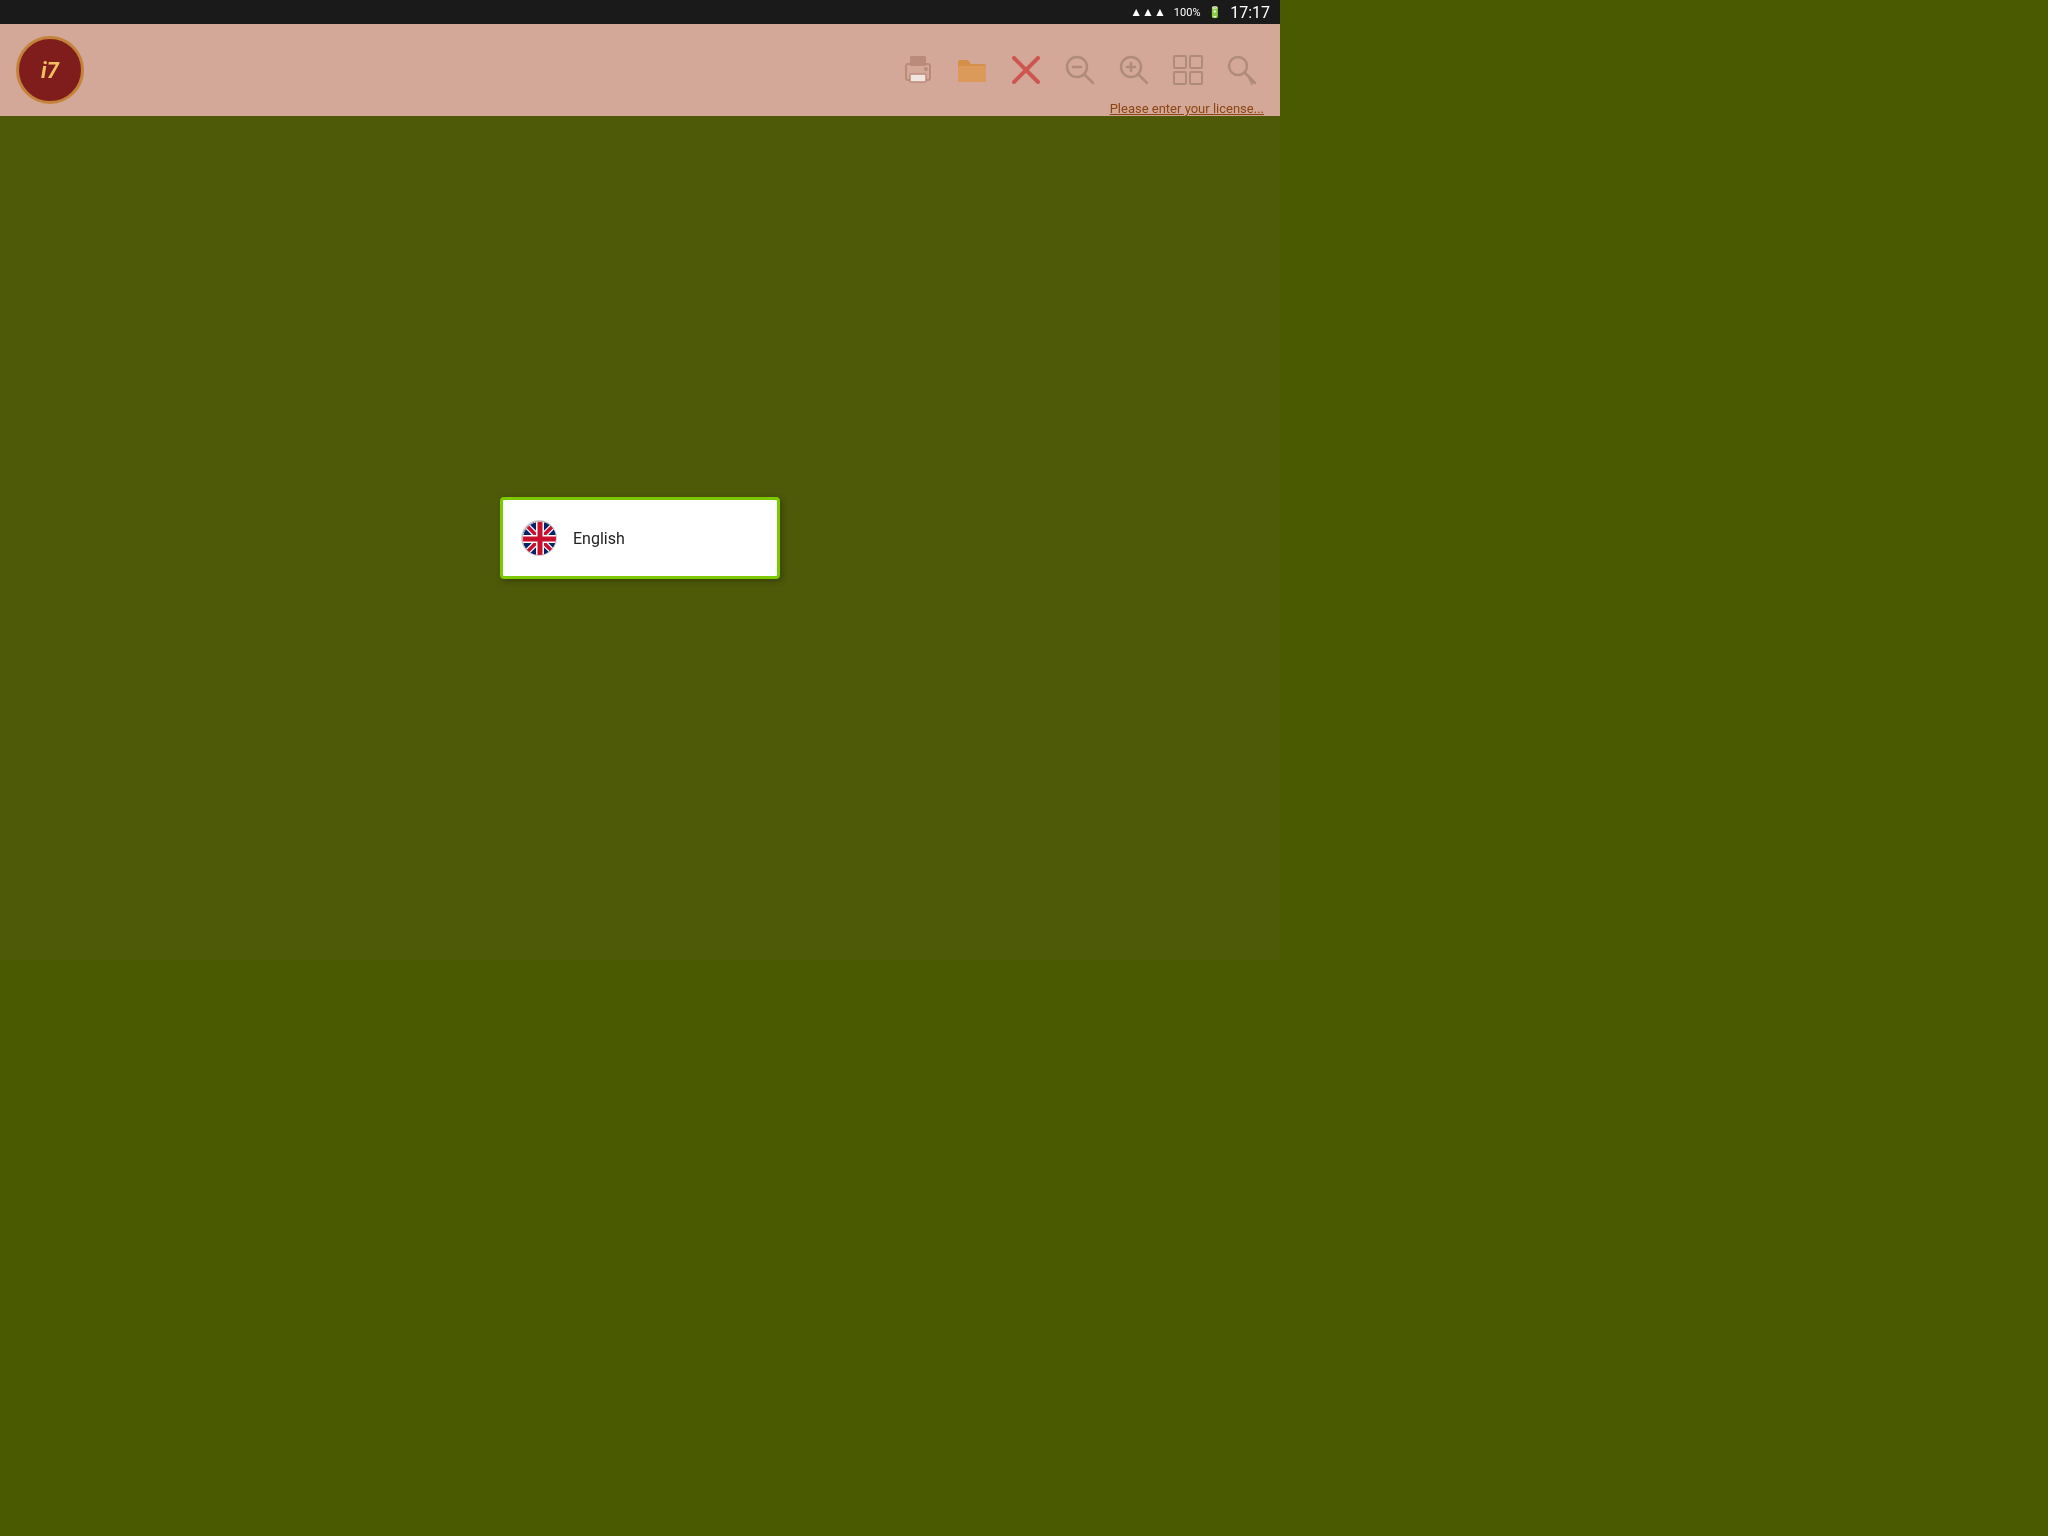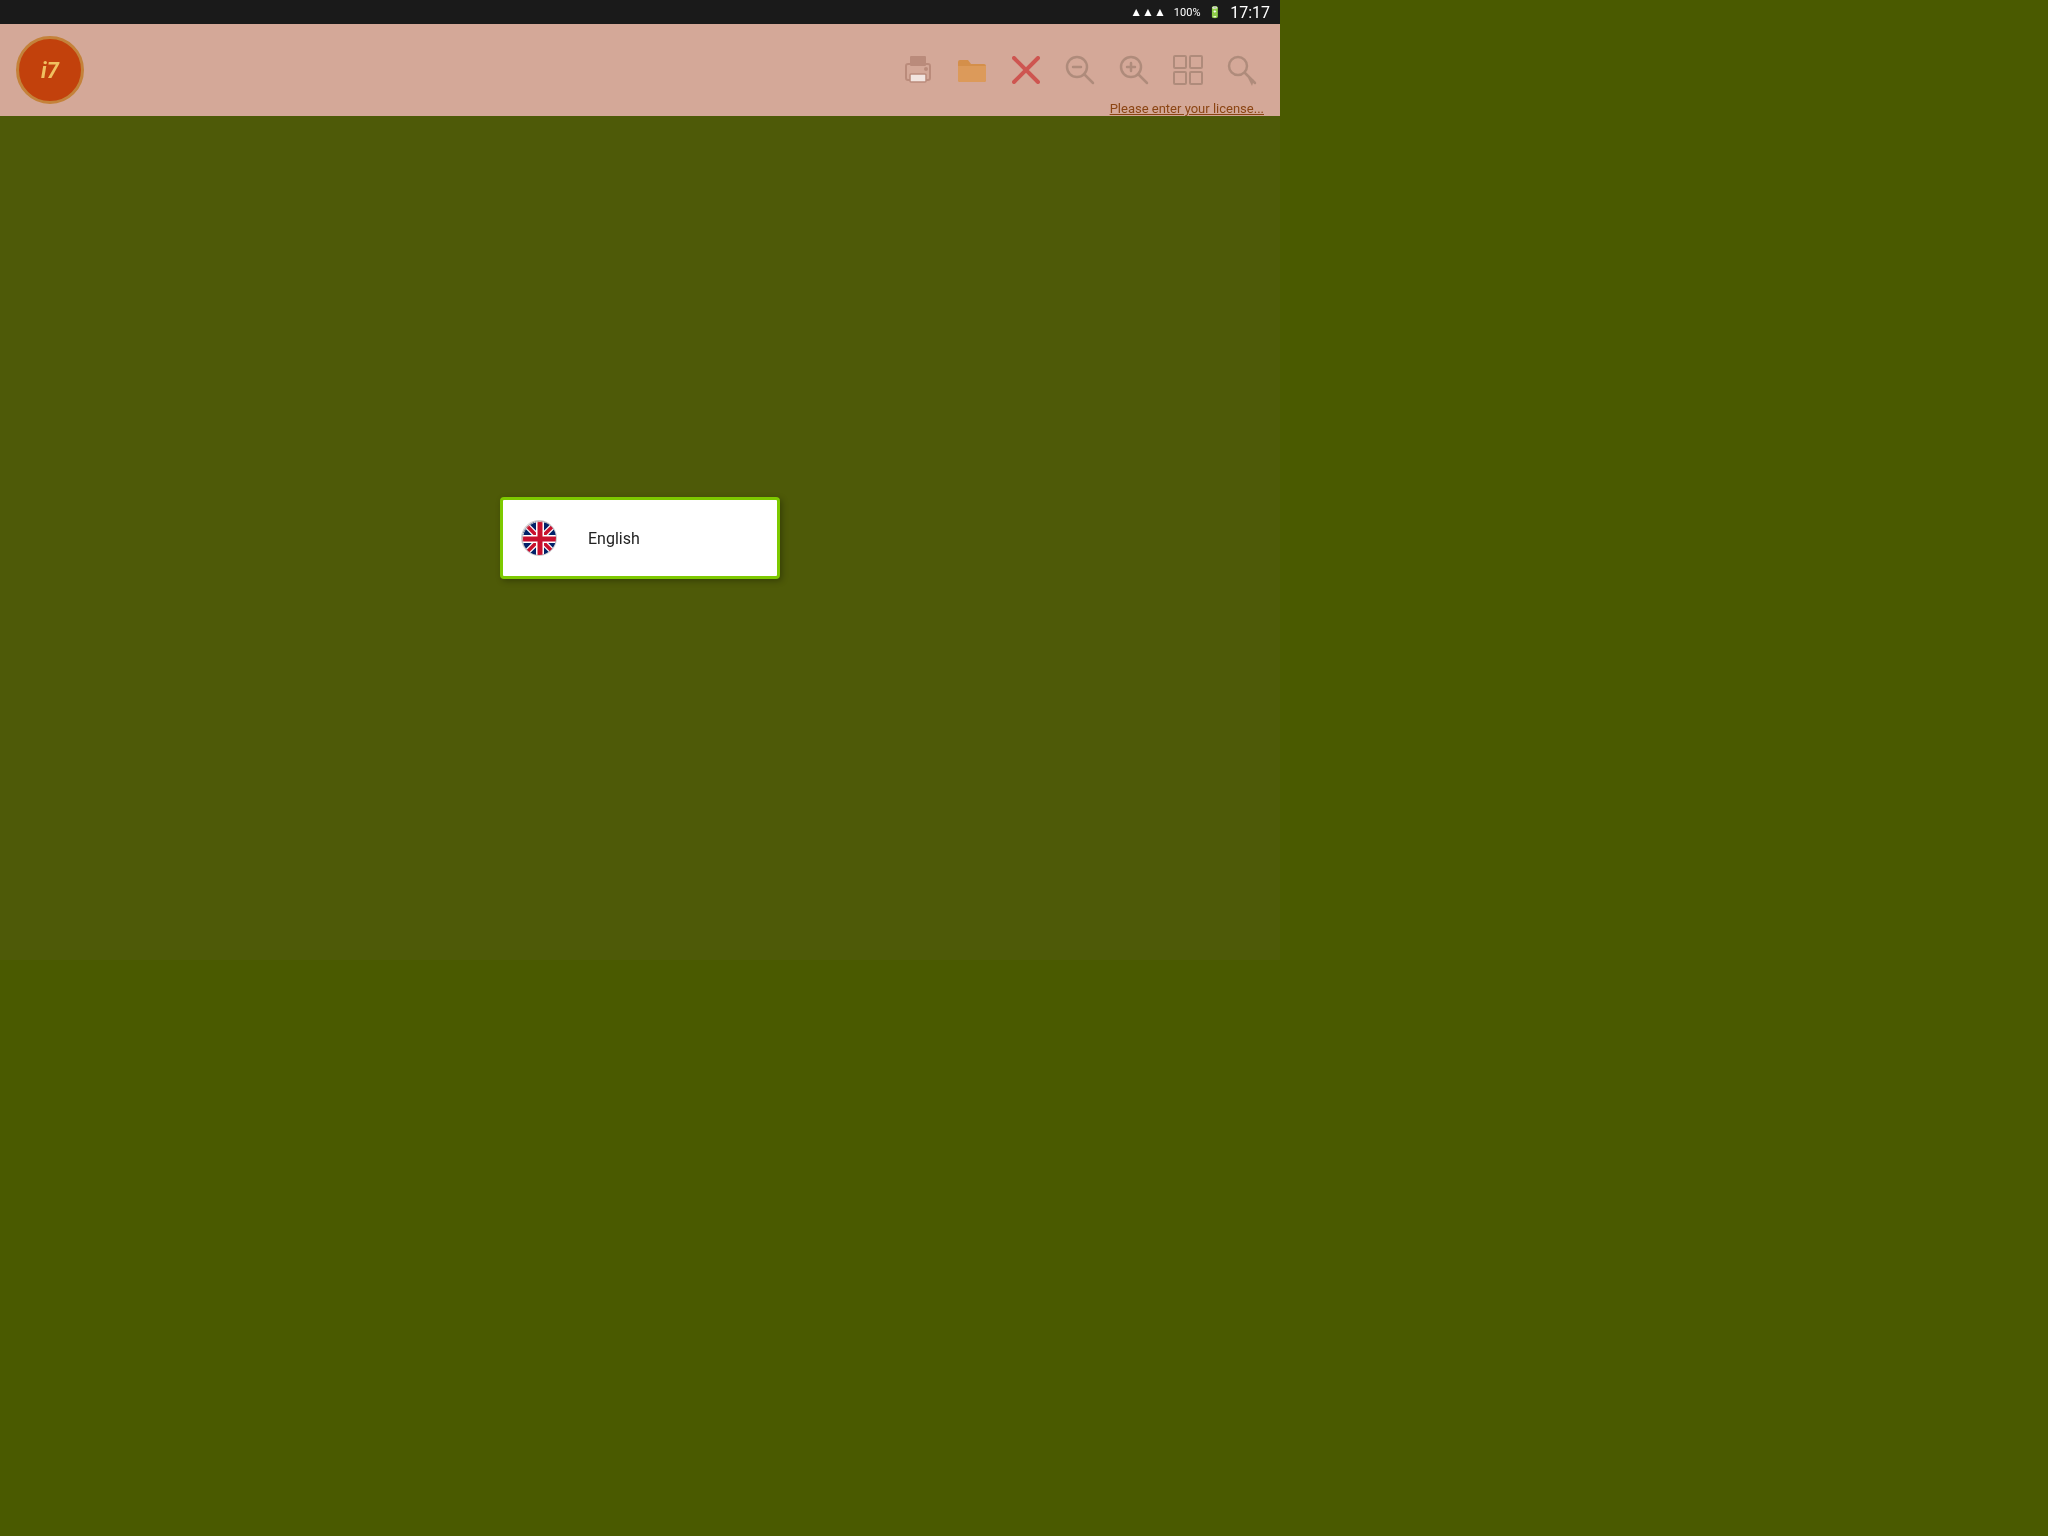--- a/index.html
+++ b/index.html
@@ -51,21 +51,21 @@
     }
 
     .app-logo {
       width: 68px;
       height: 68px;
       border-radius: 50%;
       border: 3px solid #c4823a;
       display: flex;
       align-items: center;
       justify-content: center;
-      background: #c2410c;
+      background: #7f1d1d;
       flex-shrink: 0;
     }
 
     .app-logo-text {
       color: #f0c060;
       font-size: 22px;
       font-weight: bold;
       font-style: italic;
     }
 
@@ -117,21 +117,21 @@
       border-radius: 4px;
       padding: 8px 0;
       min-width: 280px;
       box-shadow: 2px 2px 6px rgba(0,0,0,0.3);
     }
 
     .language-item {
       display: flex;
       align-items: center;
       padding: 12px 18px;
-      gap: 31px;
+      gap: 16px;
       cursor: pointer;
     }
 
     .flag-circle {
       width: 36px;
       height: 36px;
       border-radius: 50%;
       overflow: hidden;
       flex-shrink: 0;
       border: 1px solid #ccc;

